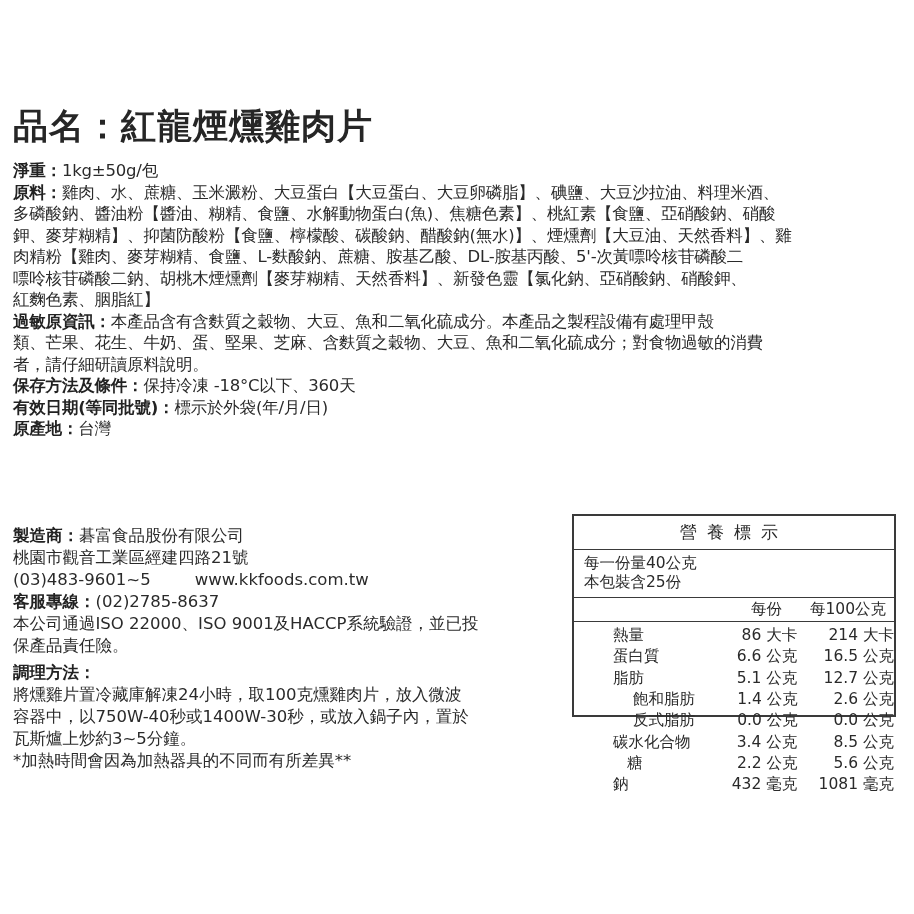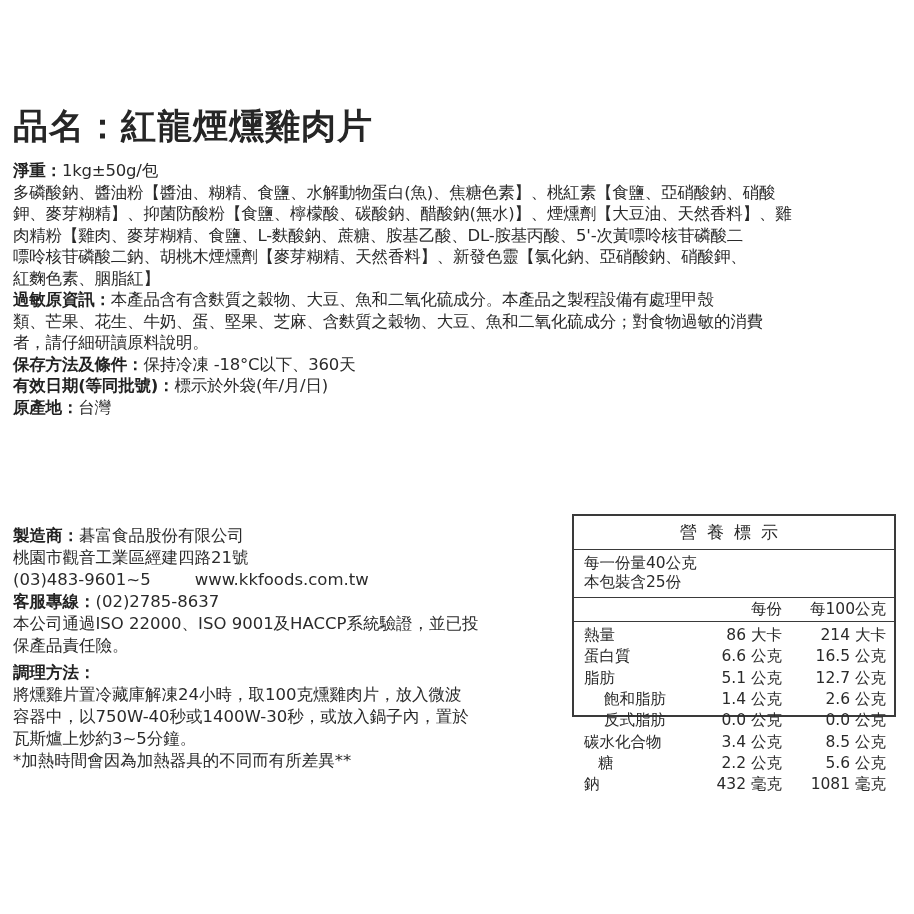--- a/index.html
+++ b/index.html
@@ -15,36 +15,37 @@
   .gap { display:inline-block; width:44px; }
   .nut { position:absolute; left:572px; top:514px; width:324px; height:203px;
          border:2px solid #3a3a3a; box-sizing:border-box; font-size:15.5px; color:#2a2a2a; }
   .nut .hdr { height:33px; border-bottom:1.5px solid #3a3a3a; text-align:center;
               line-height:33px; font-size:17px; letter-spacing:10px; }
   .nut .serv { height:48px; border-bottom:1.5px solid #3a3a3a; padding:4px 0 0 10px;
                box-sizing:border-box; line-height:19px; }
   .nut .cols { height:23px; border-bottom:1.5px solid #3a3a3a; display:flex;
                align-items:center; }
   .nut .rows { padding-top:3px; }
-  .row { display:flex; height:21.3px; align-items:center; }
+  .row { display:flex; height:21.3px; align-items:center;padding-left:29px; }
   .c1 { width:120px; padding-left:10px; box-sizing:border-box; white-space:nowrap; }
   .c1.i1 { padding-left:30px; }
   .c1.i2 { padding-left:24px; }
   .c2 { width:88px; text-align:right; white-space:nowrap; }
   .c3 { width:104px; text-align:right; white-space:nowrap; }
 </style>
 </head>
 <body>
 
 <div class="title">品名：紅龍煙燻雞肉片</div>
 
 <div class="body-text">
   <div class="line"><span class="b">淨重：</span><span>1kg±50g/包</span></div>
 
   <div>
+    <div class="line"><span class="b">原料：</span><span>雞肉、水、蔗糖、玉米澱粉、大豆蛋白【大豆蛋白、大豆卵磷脂】、碘鹽、大豆沙拉油、料理米酒、</span></div>
     <div class="line">多磷酸鈉、醬油粉【醬油、糊精、食鹽、水解動物蛋白(魚)、焦糖色素】、桃紅素【食鹽、亞硝酸鈉、硝酸</div>
     <div class="line">鉀、麥芽糊精】、抑菌防酸粉【食鹽、檸檬酸、碳酸鈉、醋酸鈉(無水)】、煙燻劑【大豆油、天然香料】、雞</div>
     <div class="line">肉精粉【雞肉、麥芽糊精、食鹽、L-麩酸鈉、蔗糖、胺基乙酸、DL-胺基丙酸、5'-次黃嘌呤核苷磷酸二</div>
     <div class="line">嘌呤核苷磷酸二鈉、胡桃木煙燻劑【麥芽糊精、天然香料】、新發色靈【氯化鈉、亞硝酸鈉、硝酸鉀、</div>
     <div class="line">紅麴色素、胭脂紅】</div>
   </div>
 
   <div>
     <div class="line"><span class="b">過敏原資訊：</span><span>本產品含有含麩質之穀物、大豆、魚和二氧化硫成分。本產品之製程設備有處理甲殼</span></div>
     <div class="line">類、芒果、花生、牛奶、蛋、堅果、芝麻、含麩質之穀物、大豆、魚和二氧化硫成分；對食物過敏的消費</div>

